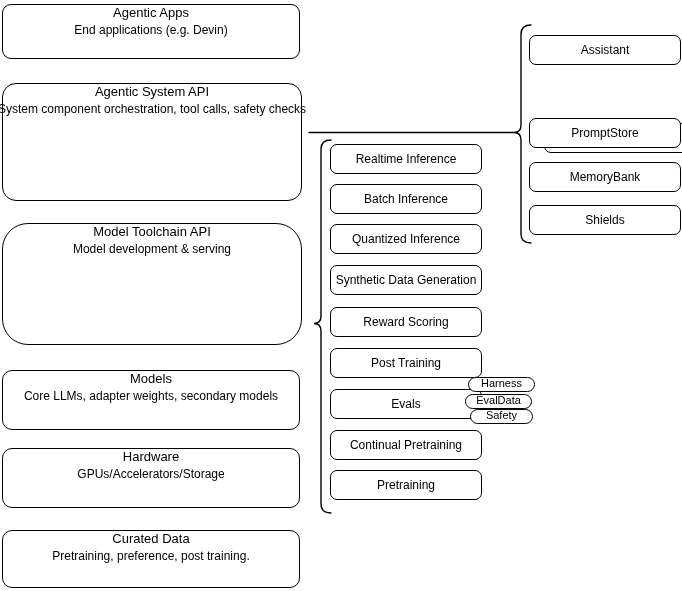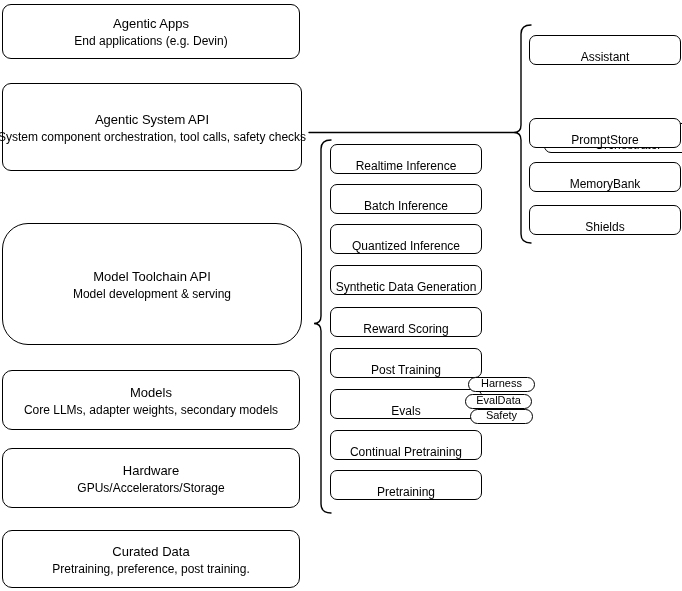--- a/index.html
+++ b/index.html
@@ -10,34 +10,34 @@
     font-family:"Liberation Sans","DejaVu Sans",sans-serif;
     color:#000000;
     overflow:hidden;
   }
   .bigbox{
     position:absolute;
     box-sizing:border-box;
     background:#ffffff;
     border:1.4px solid #000000;
     display:flex;flex-direction:column;
-    align-items:center;justify-content:center;
+    align-items:center;
     gap:4px;
     z-index:2;
     text-align:center;
   }
   .bigbox .title{font-size:13px;line-height:15px;white-space:nowrap;}
   .bigbox .subtitle{font-size:12px;line-height:12px;white-space:nowrap;}
   .node{
     position:absolute;
     box-sizing:border-box;
     background:#ffffff;
     border:1.4px solid #000000;
     border-radius:7px;
-    display:flex;align-items:flex-end;justify-content:center;
+    display:flex;align-items:center;justify-content:center;
     font-size:12px;
     z-index:2;
     white-space:nowrap;
   }
   .pill{
     position:absolute;
     box-sizing:border-box;
     background:#ffffff;
     border:1.3px solid #000000;
     border-radius:8px;
@@ -64,21 +64,21 @@
     <path d="M 531 25 Q 521 25 521 34 L 521 125 Q 521 132.5 514 132.5 Q 521 132.5 521 140 L 521 234 Q 521 243 531 243" fill="none" stroke="#000000" stroke-width="1.4" stroke-linecap="round"></path>
 
     <path d="M 331 140 Q 321 140 321 149 L 321 316 Q 321 323.5 314 323.5 Q 321 323.5 321 331 L 321 504 Q 321 513 331 513" fill="none" stroke="#000000" stroke-width="1.4" stroke-linecap="round"></path>
   </svg>
 
   <div class="bigbox" style="left:2px;top:4px;width:298px;height:55px;border-radius:9px;">
     <div class="title">Agentic Apps</div>
     <div class="subtitle">End applications (e.g. Devin)</div>
   </div>
 
-  <div class="bigbox" style="left:2px;top:83px;width:300px;height:88px;border-radius:9px;">
+  <div class="bigbox" style="left:2px;top:83px;width:300px;height:118px;border-radius:14px;">
     <div class="title">Agentic System API</div>
     <div class="subtitle">System component orchestration, tool calls, safety checks</div>
   </div>
 
   <div class="bigbox" style="left:2px;top:223px;width:300px;height:122px;border-radius:26px;">
     <div class="title">Model Toolchain API</div>
     <div class="subtitle">Model development &amp; serving</div>
   </div>
 
   <div class="bigbox" style="left:2px;top:370px;width:298px;height:60px;border-radius:10px;">

